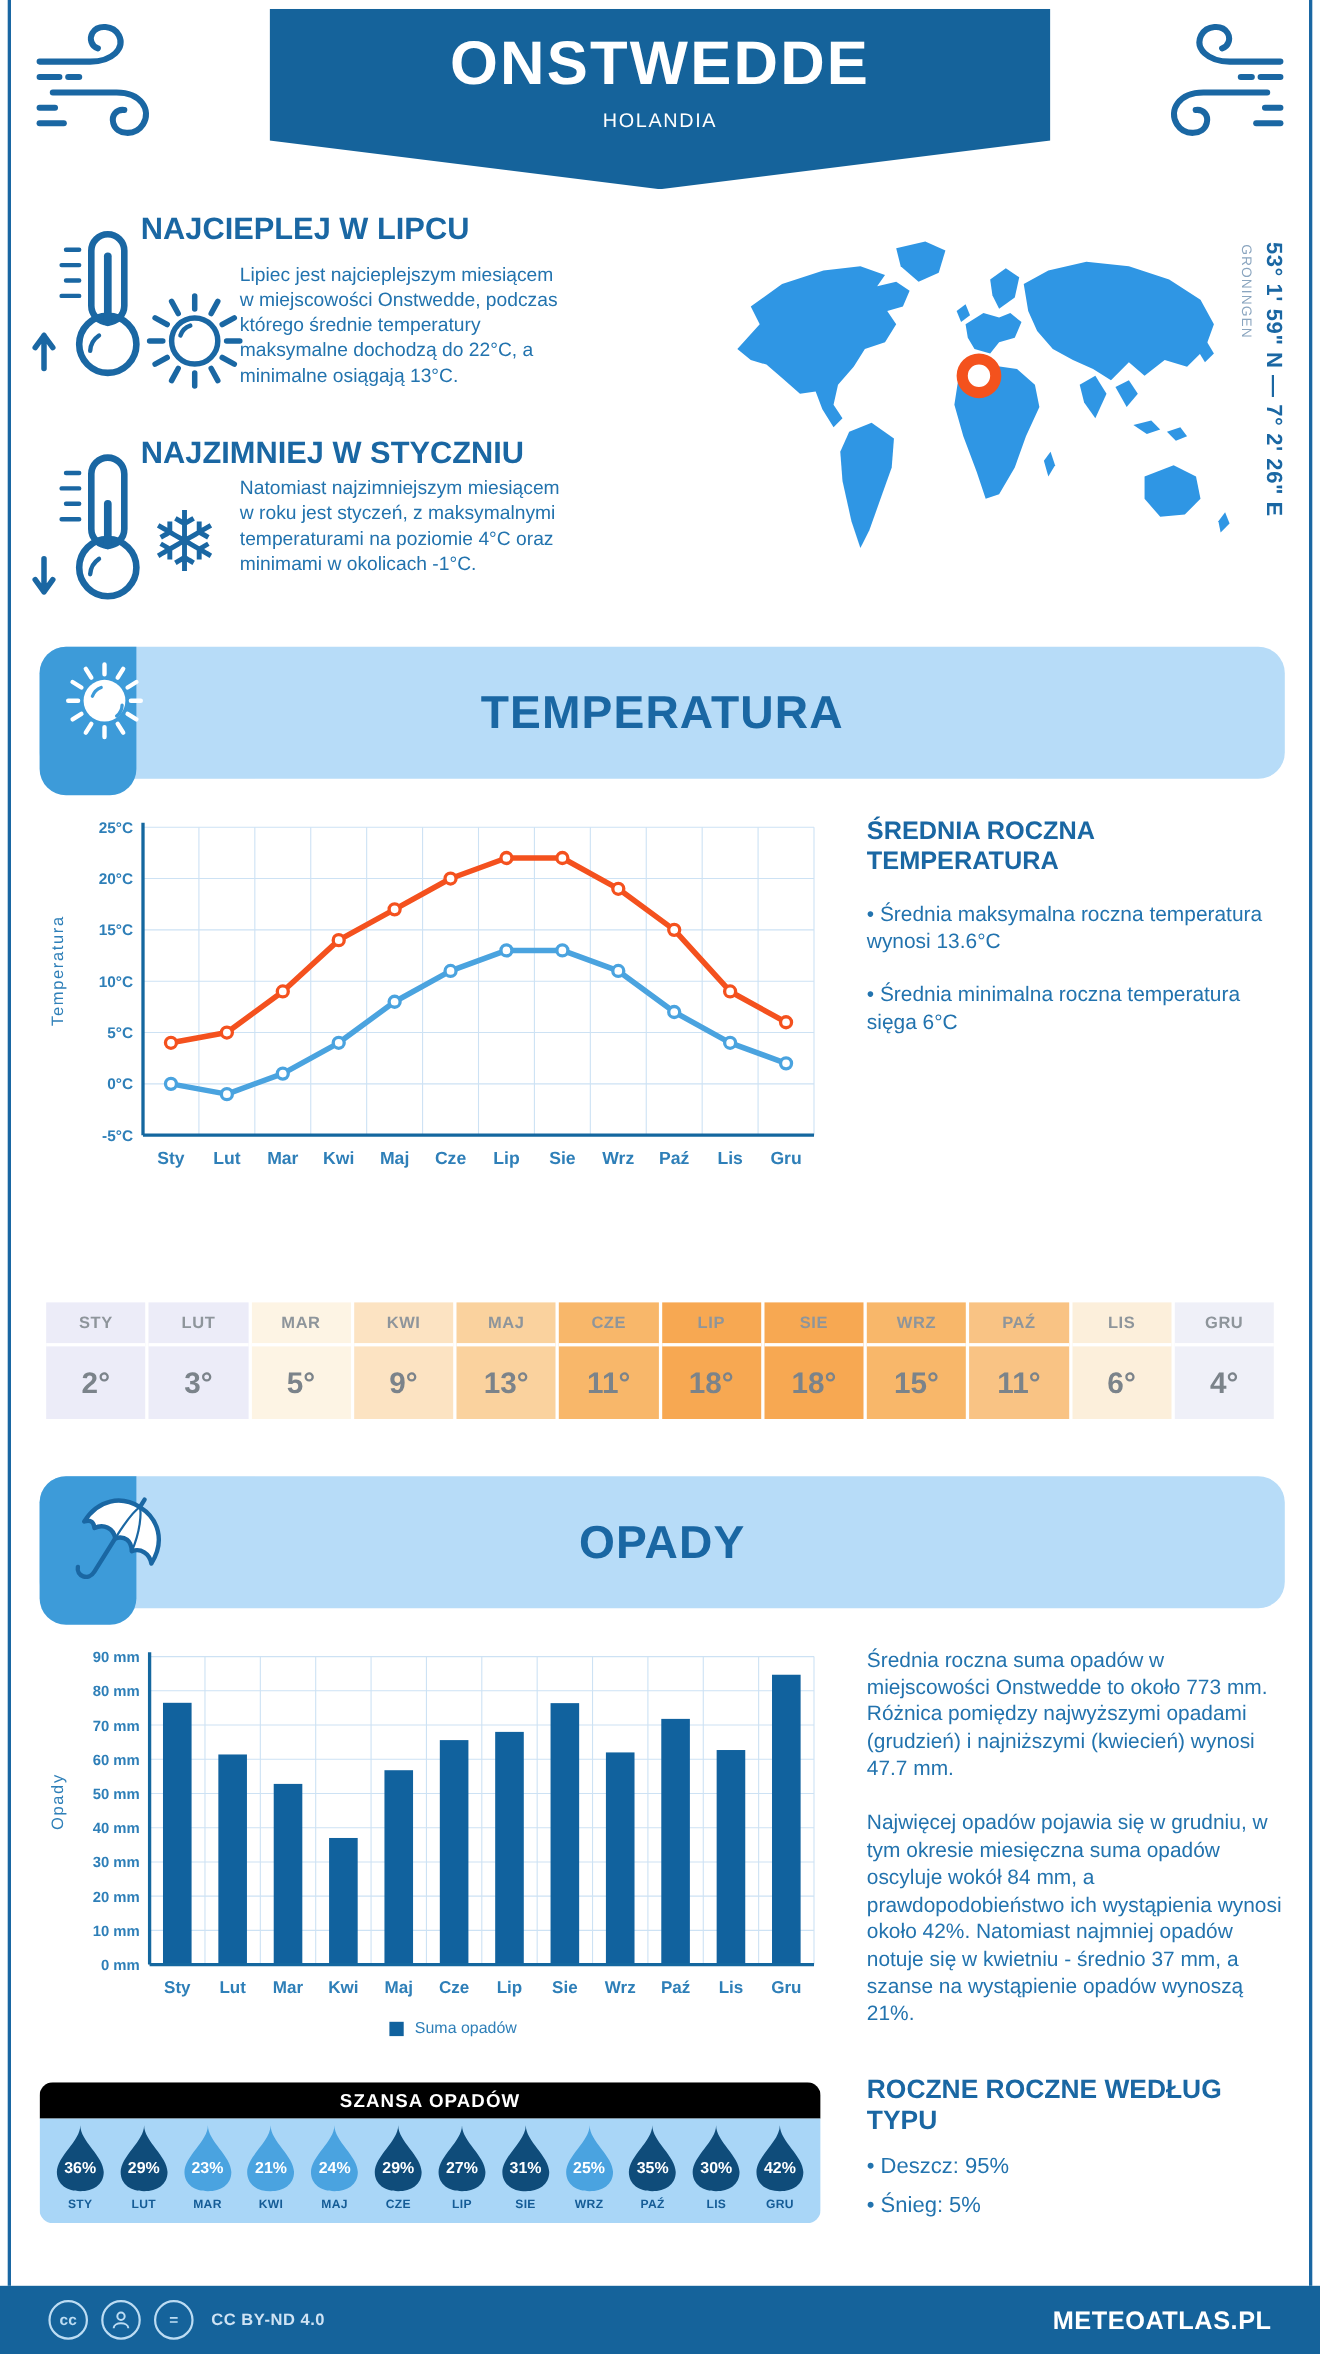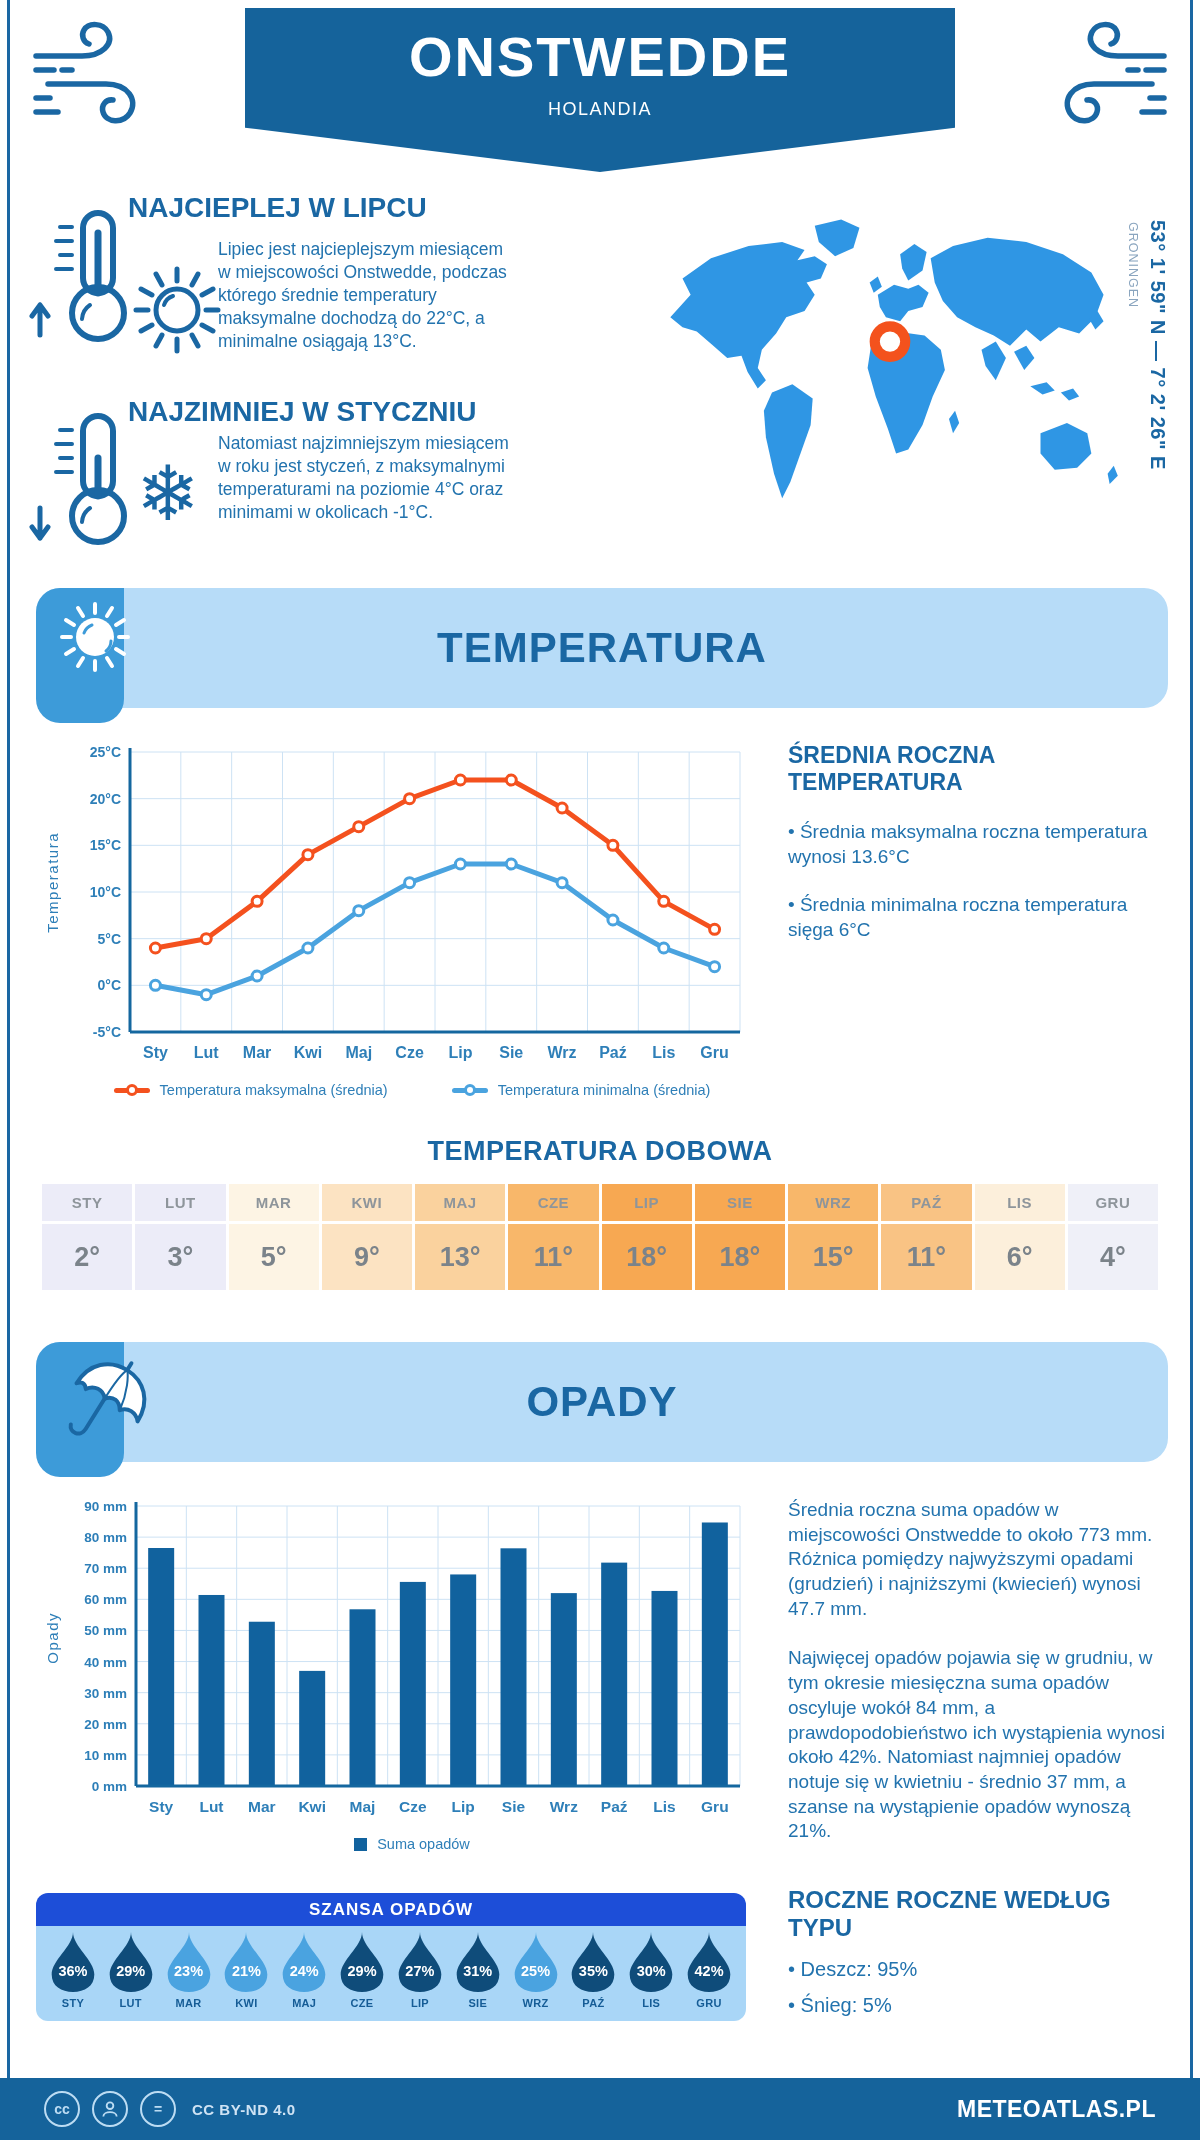--- a/index.html
+++ b/index.html
@@ -67,21 +67,21 @@
 
   
   .precip-text{position:absolute;left:788px;top:1498px;width:380px;}
   .precip-text p{font-size:19px;line-height:1.3;color:#2273ae;margin:0 0 25px 0;}
   .type-block{position:absolute;left:788px;top:1886px;width:380px;}
   .type-block h3{margin-bottom:16px;font-size:24px;}
   .type-block p{font-size:20px;color:#2273ae;margin:0 0 13px 0;}
 
   
   .chance{position:absolute;left:36px;top:1893px;width:710px;height:128px;border-radius:12px;overflow:hidden;}
-  .chance-h{height:33px;background:#1d4ed8;color:#fff;display:flex;align-items:center;
+  .chance-h{height:33px;background:#000000;color:#fff;display:flex;align-items:center;
             justify-content:center;font-size:17px;font-weight:bold;letter-spacing:1px;}
   .chance-b{height:106px;background:#a9d6f7;display:flex;padding:0 8px;}
   .drop{flex:1;position:relative;text-align:center;}
   .drop svg{width:46px;height:62px;margin-top:5px;}
   .drop .pct{position:absolute;top:37px;left:0;right:0;color:#fff;font-weight:bold;font-size:14.5px;}
   .drop .mon{font-size:11px;font-weight:bold;color:#155c96;letter-spacing:0.3px;}
 
   
   .footer{position:absolute;left:0;top:2078px;width:100%;height:62px;background:#15639b;
           display:flex;align-items:center;padding:0 44px;box-sizing:border-box;}
@@ -251,42 +251,27 @@
       <circle cx="235.91666666666666" cy="208" r="5" fill="#fff" stroke="#4aa3df" stroke-width="3"></circle>
       <circle cx="286.75" cy="170.66666666666666" r="5" fill="#fff" stroke="#4aa3df" stroke-width="3"></circle>
       <circle cx="337.5833333333333" cy="142.66666666666666" r="5" fill="#fff" stroke="#4aa3df" stroke-width="3"></circle>
       <circle cx="388.4166666666667" cy="124" r="5" fill="#fff" stroke="#4aa3df" stroke-width="3"></circle>
       <circle cx="439.25" cy="124" r="5" fill="#fff" stroke="#4aa3df" stroke-width="3"></circle>
       <circle cx="490.0833333333333" cy="142.66666666666666" r="5" fill="#fff" stroke="#4aa3df" stroke-width="3"></circle>
       <circle cx="540.9166666666667" cy="180" r="5" fill="#fff" stroke="#4aa3df" stroke-width="3"></circle>
       <circle cx="591.75" cy="208" r="5" fill="#fff" stroke="#4aa3df" stroke-width="3"></circle>
       <circle cx="642.5833333333334" cy="226.66666666666669" r="5" fill="#fff" stroke="#4aa3df" stroke-width="3"></circle>
     </svg>
-  <div class="legend" style="top:1082px" id="tempLegend">
-      <div class="lg-item">
-        <span class="lg-line" style="background: rgb(244, 81, 30);">
-          <span class="lg-dot" style="border-color: rgb(244, 81, 30);"></span>
-        </span>
-        <span>Temperatura maksymalna (średnia)</span>
-      </div>
-      <div class="lg-item">
-        <span class="lg-line" style="background: rgb(74, 163, 223);">
-          <span class="lg-dot" style="border-color: rgb(74, 163, 223);"></span>
-        </span>
-        <span>Temperatura minimalna (średnia)</span>
-      </div>
-    </div>
 
   <div class="annual">
     <h3>ŚREDNIA ROCZNA TEMPERATURA</h3>
     <p>• Średnia maksymalna roczna temperatura wynosi 13.6°C</p>
     <p>• Średnia minimalna roczna temperatura sięga 6°C</p>
   </div>
 
-  <div class="daily-title">TEMPERATURA DOBOWA</div>
   <div class="daily-table" id="dailyTable">
       <div class="dcol" style="background: rgb(236, 236, 248);">
         <div class="dm">STY</div>
         <div class="dv">2°</div>
       </div>
       <div class="dcol" style="background: rgb(236, 236, 248);">
         <div class="dm">LUT</div>
         <div class="dv">3°</div>
       </div>
       <div class="dcol" style="background: rgb(253, 244, 228);">

